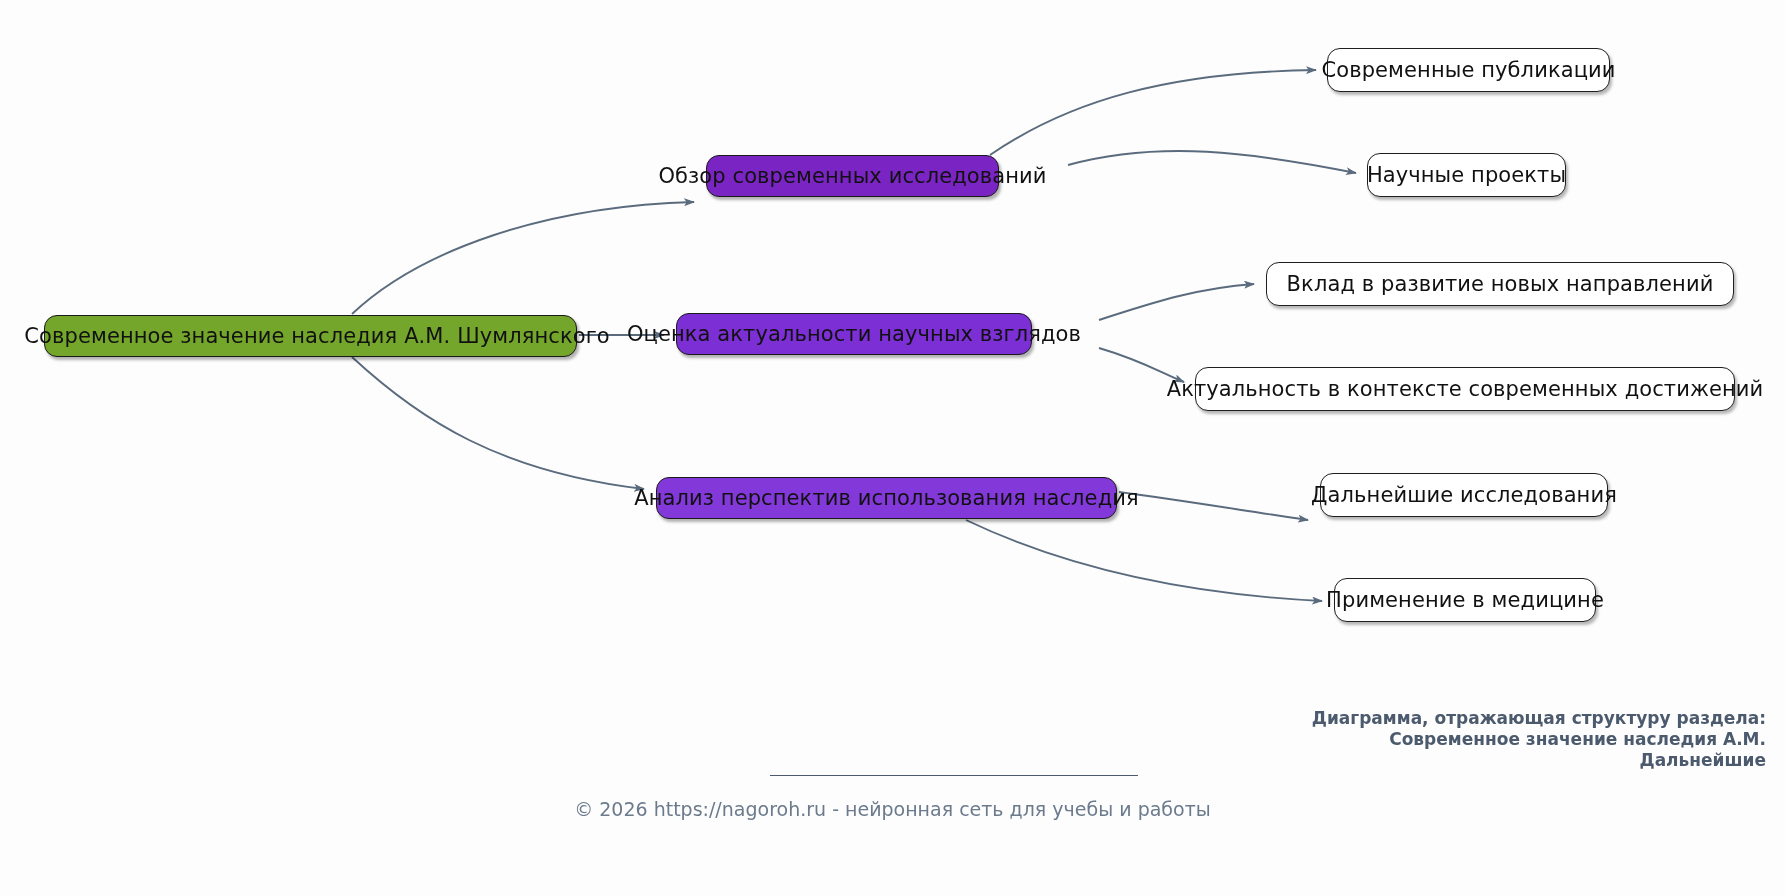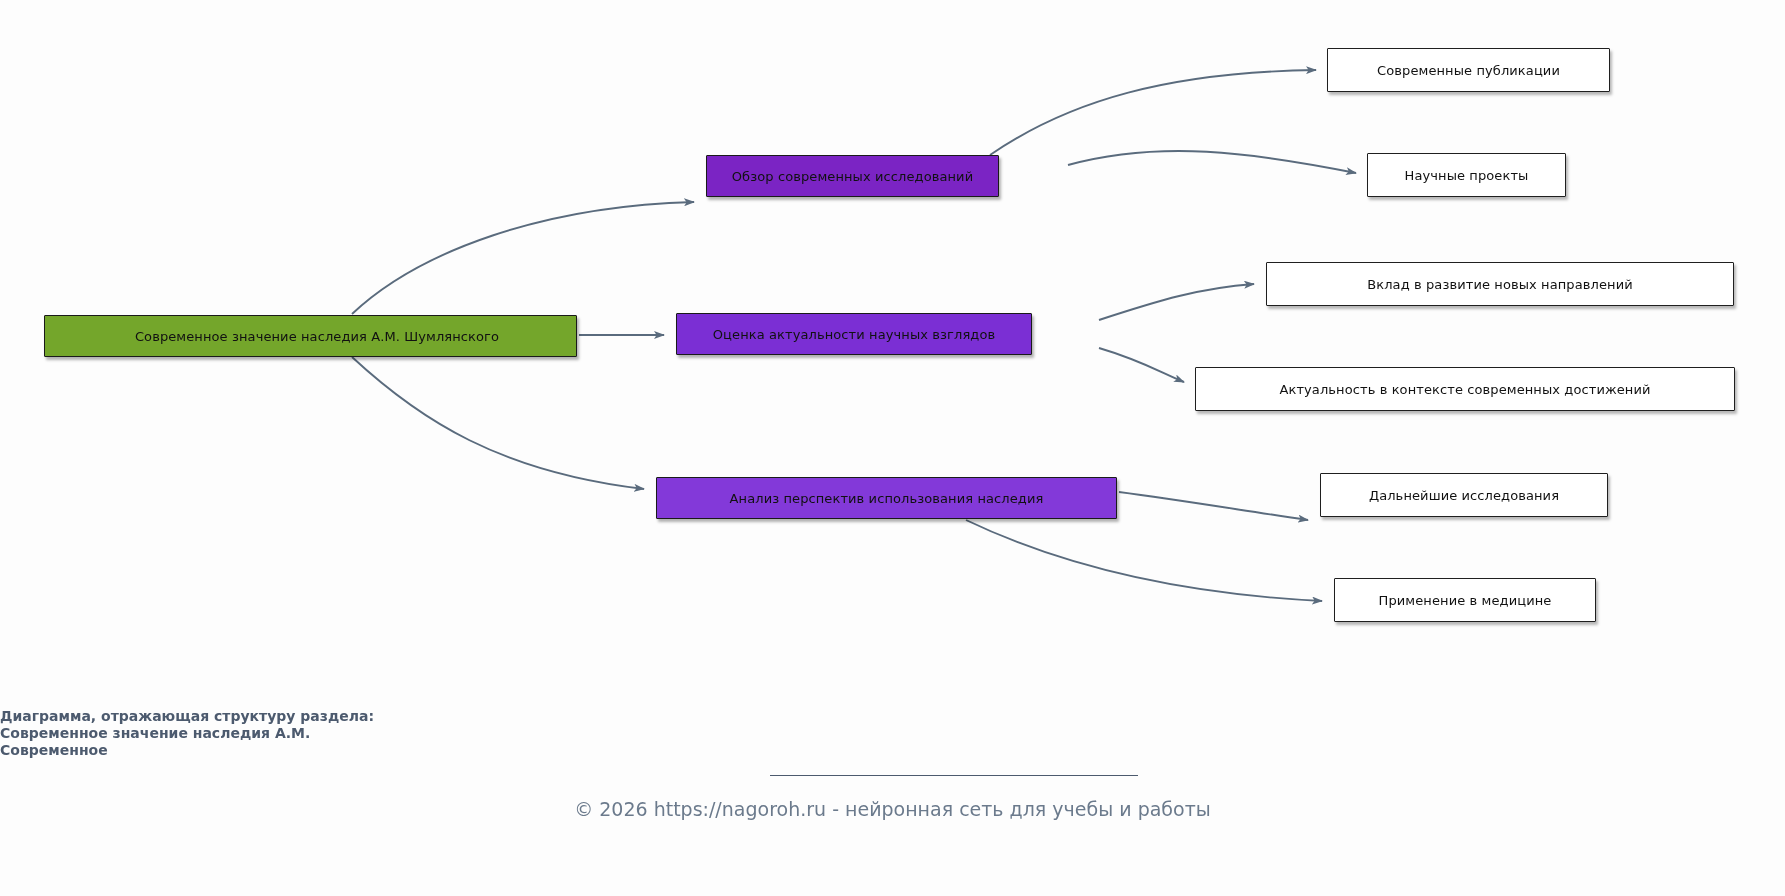--- a/index.html
+++ b/index.html
@@ -30,22 +30,22 @@
     pointer-events: none;
   }
 
   .node {
     position: absolute;
     box-sizing: border-box;
     display: flex;
     align-items: center;
     justify-content: center;
     white-space: nowrap;
-    border-radius: 1px;
-    font-size: 13px;
+    border-radius: 13px;
+    font-size: 21px;
     line-height: 1;
     letter-spacing: 0.1px;
     color: #111111;
     padding: 0 16px;
   }
 
   .node-root {
     background: #74a62b;
     border: 1.6px solid #1a1a1a;
     box-shadow: 2px 3px 3px rgba(0,0,0,0.30);
@@ -57,24 +57,24 @@
   }
 
   .node-leaf {
     background: #ffffff;
     border: 1.6px solid #1f1f1f;
     box-shadow: 2px 3px 3px rgba(0,0,0,0.28);
   }
 
   .caption {
     position: absolute;
-    text-align: left;
+    text-align: right;
     color: #4c5a6e;
     font-weight: bold;
-    font-size: 14px;
+    font-size: 17px;
     line-height: 1.23;
     left: 0;
     width: 1766px;
   }
 
   .caption-rule {
     position: absolute;
     height: 0;
     border-top: 1.6px solid #4c5a6e;
     left: 770px;
@@ -157,20 +157,20 @@
     <span>Дальнейшие исследования</span>
   </div>
 
   <div class="node node-leaf" style="left:1334px; top:578px; width:262px; height:44px;">
     <span>Применение в медицине</span>
   </div>
 
   <div class="caption" style="top:708px;">
     <div>Диаграмма, отражающая структуру раздела:</div>
     <div>Современное значение наследия А.М.</div>
-    <div>Современное</div>
+    <div>Дальнейшие</div>
   </div>
 
   <div class="caption-rule"></div>
 
   <div class="footer">© 2026 https://nagoroh.ru - нейронная сеть для учебы и работы</div>
 
 </div>
 
 </body></html>

